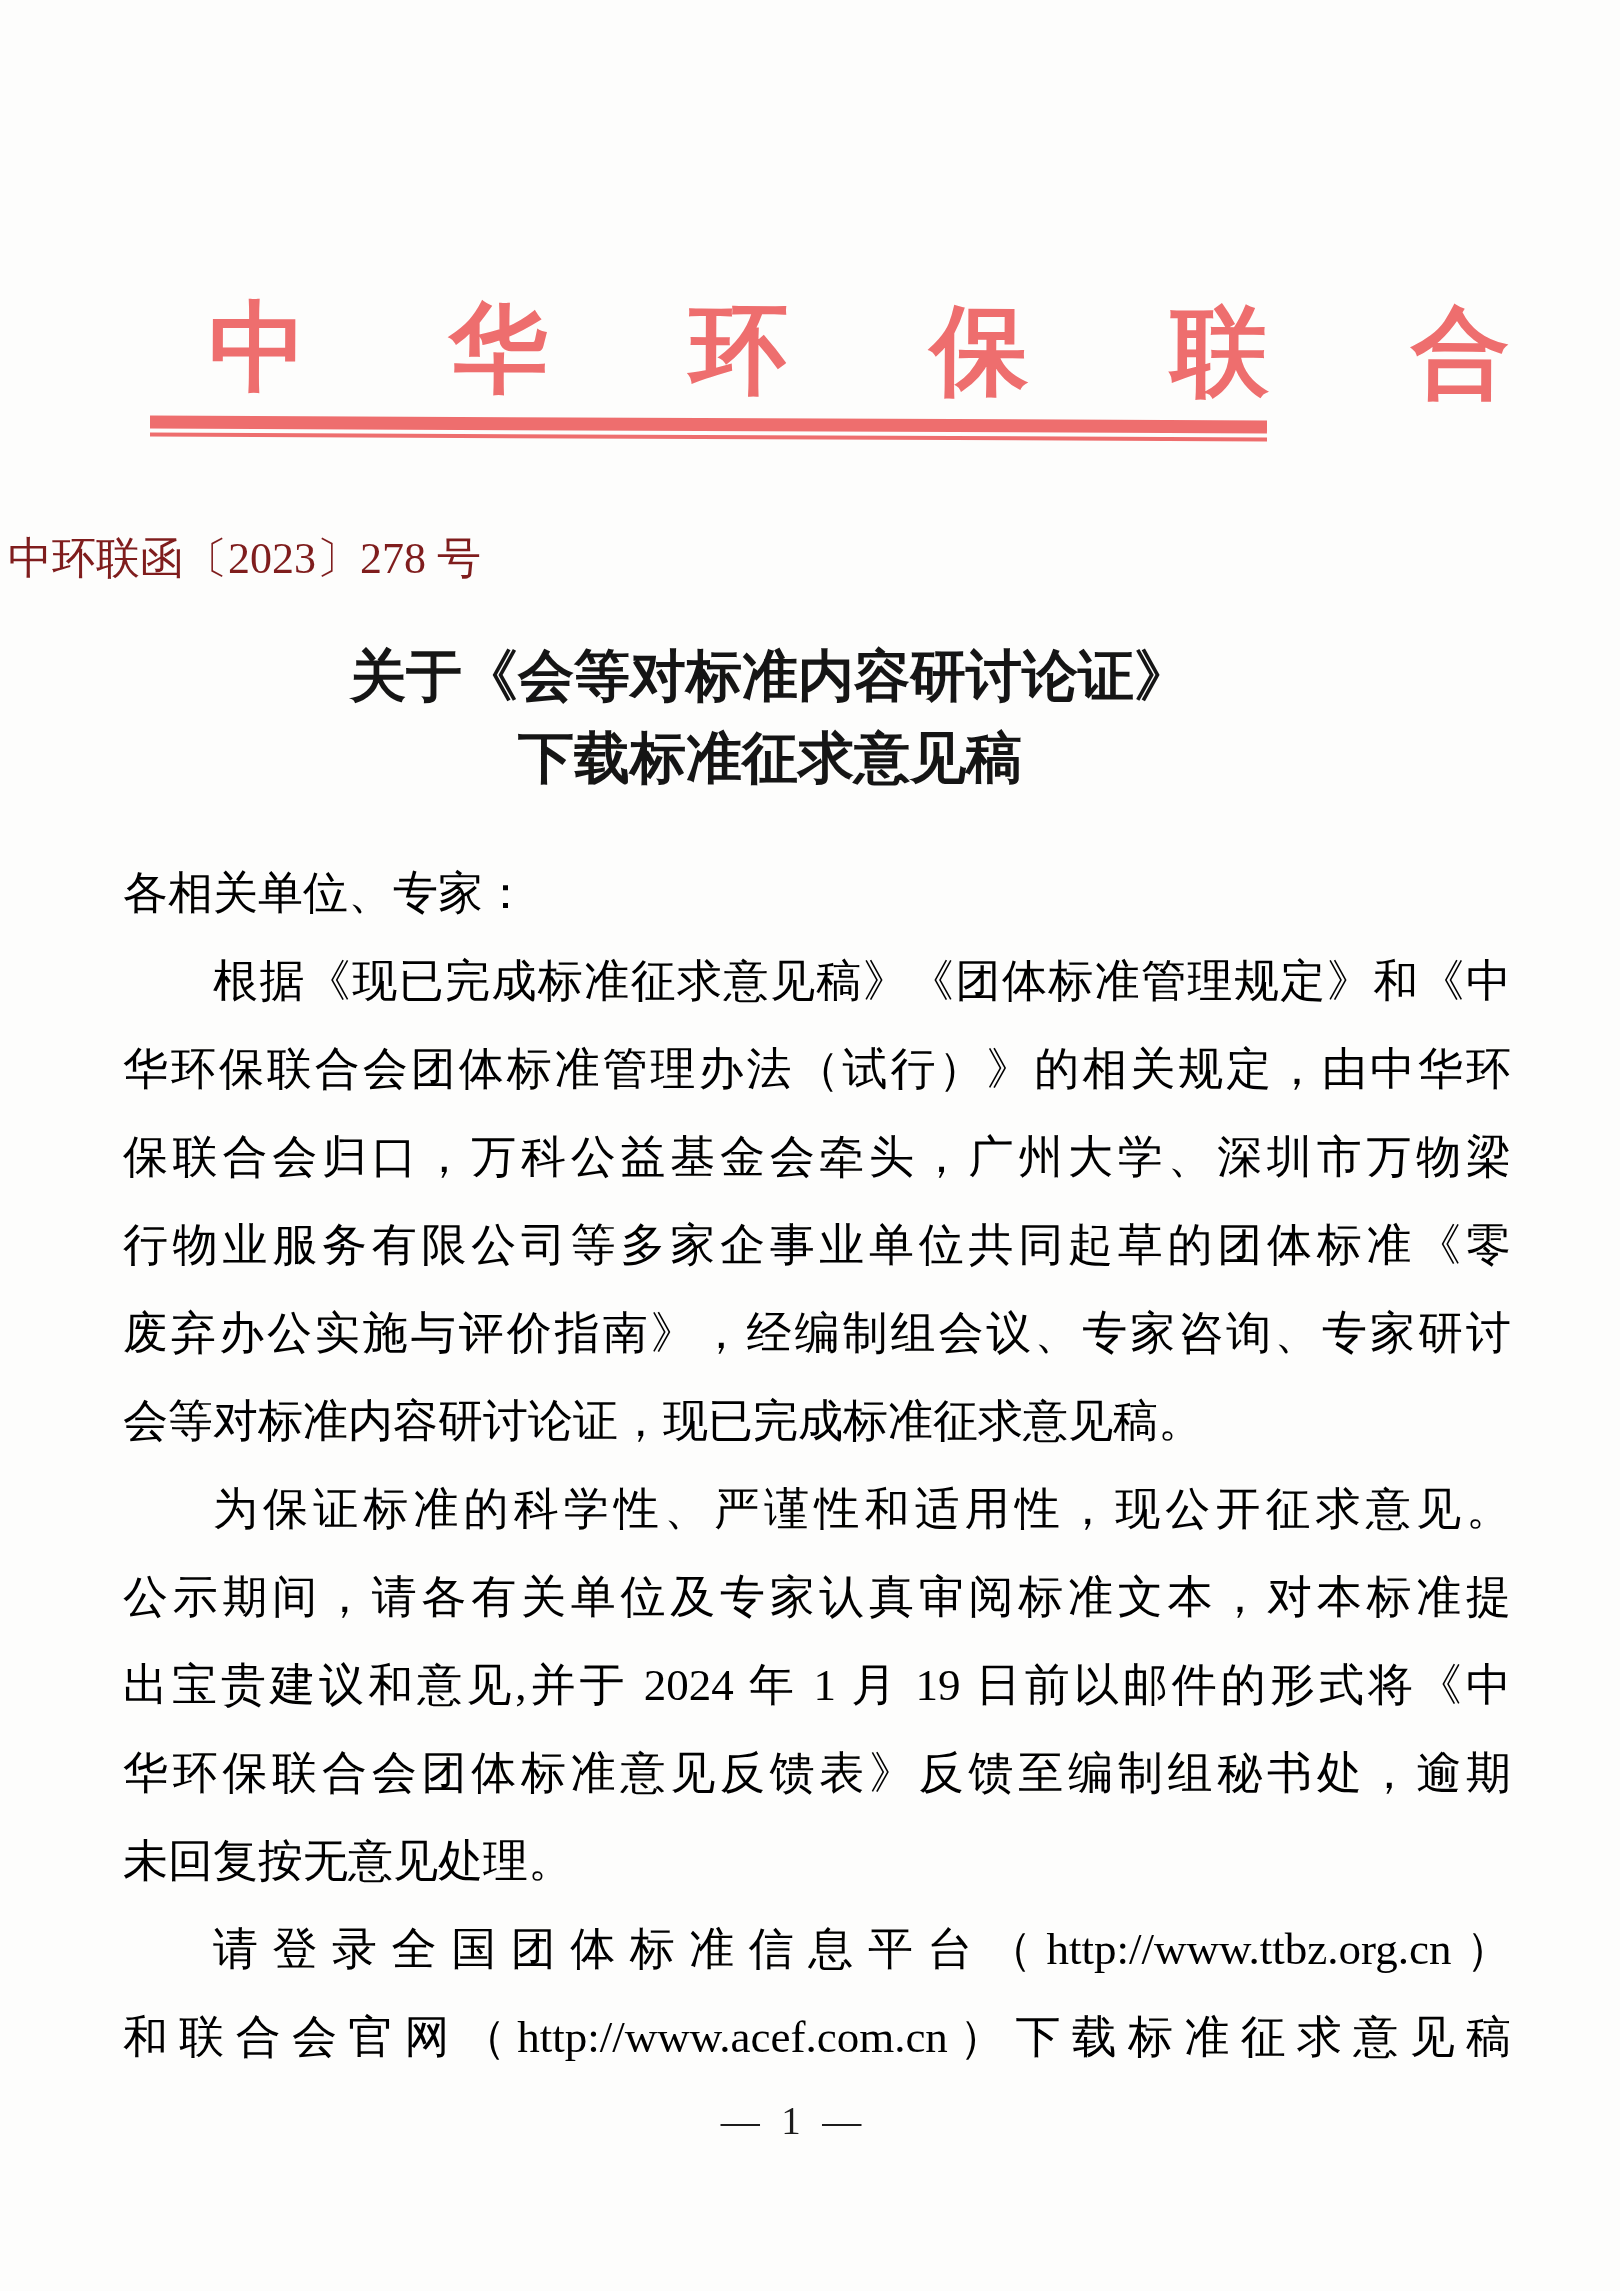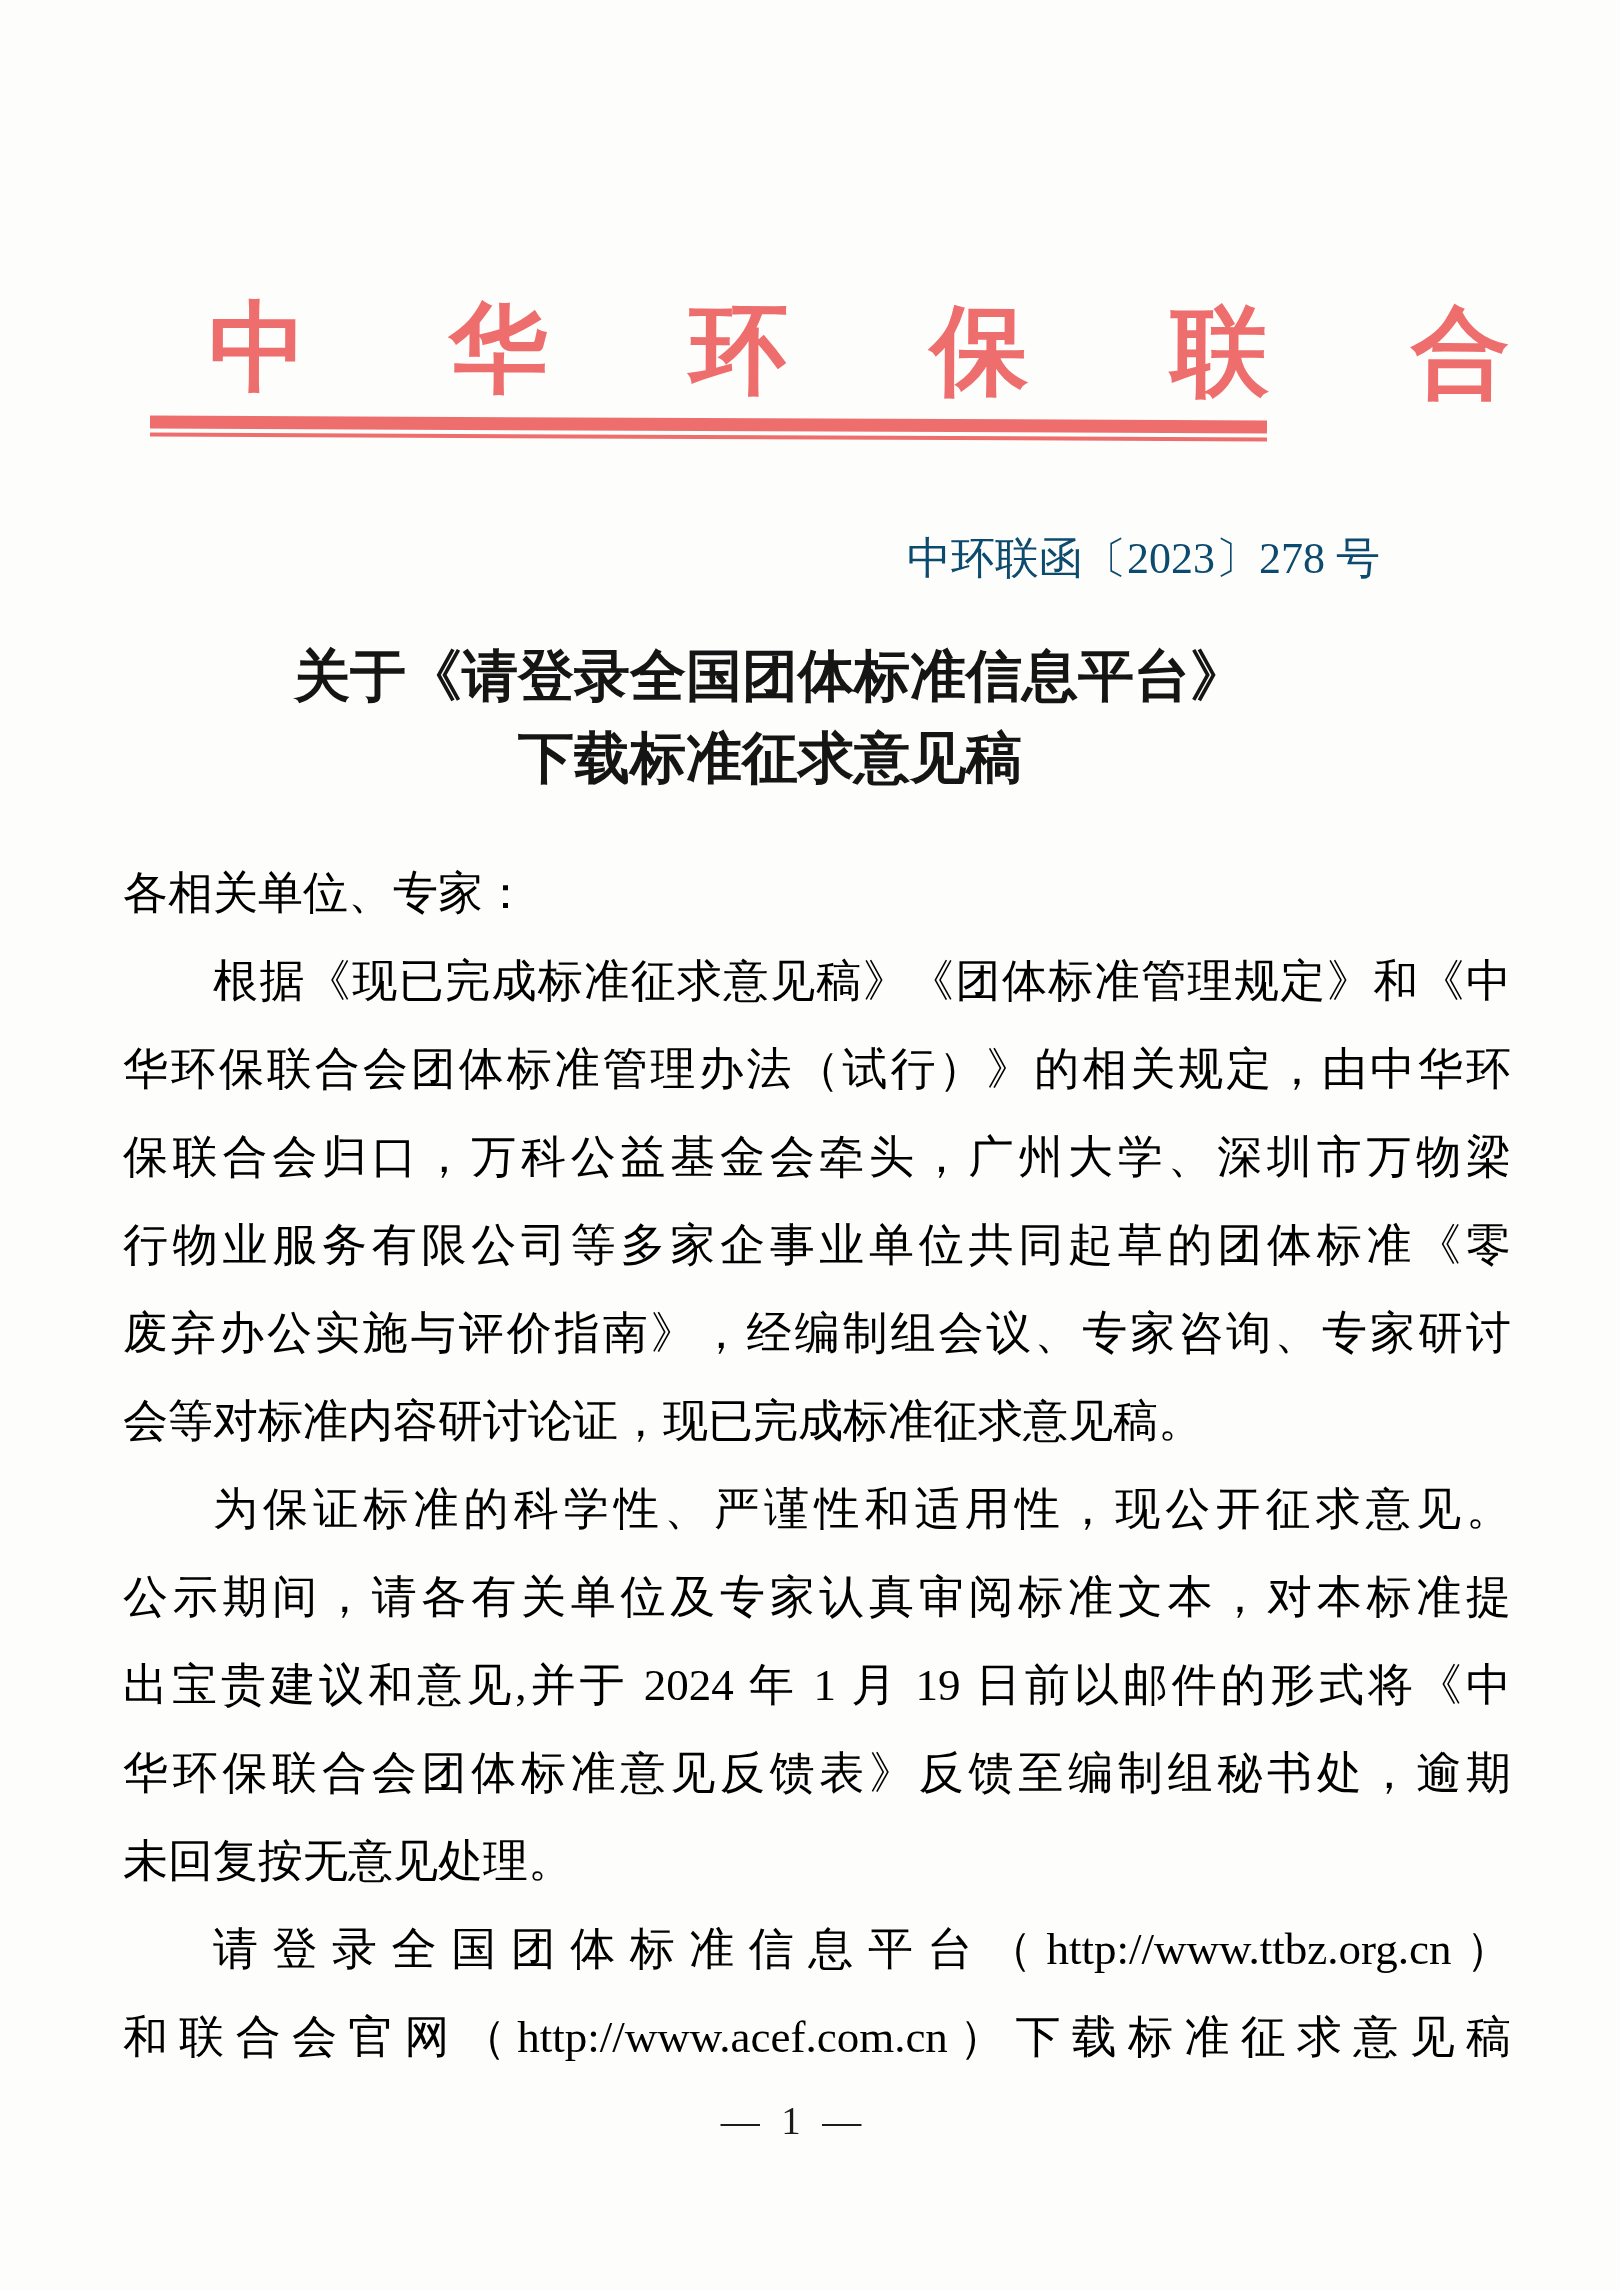--- a/index.html
+++ b/index.html
@@ -49,27 +49,26 @@
     left: 150px;
     top: 435px;
     width: 1117px;
     height: 3.9px;
     background: #ee6e6e;
     transform: rotate(0.25deg);
   }
   
   .doc-number {
     position: absolute;
-    left: 0;
+    left: 8px;
     top: 529px;
     width: 1380px;
-    text-align: right;
     font-size: 44px;
     line-height: 59px;
-    color: #0c4a6e;
+    color: #7f1d1d;
     white-space: nowrap;
   }
   
   .doc-title {
     position: absolute;
     left: 123px;
     top: 635px;
     width: 1294px;
     text-align: center;
     font-weight: bold;
@@ -119,21 +118,21 @@
 
   <div class="letterhead">
     <div class="org-name">中 华 环 保 联 合 会</div>
   </div>
   <div class="rule-thick"></div>
   <div class="rule-thin"></div>
 
   <div class="doc-number">中环联函〔2023〕278 号</div>
 
   <div class="doc-title">
-    <div>关于《请登录全国团体标准信息平台》</div>
+    <div>关于《会等对标准内容研讨论证》</div>
     <div>下载标准征求意见稿</div>
   </div>
 
   <div class="body-block">
     <div class="body-line">各相关单位、专家：</div>
     <div>
         <div class="body-line full indent">根据《现已完成标准征求意见稿》《团体标准管理规定》和《中</div>
         <div class="body-line full">华环保联合会团体标准管理办法（试行）》的相关规定，由中华环</div>
         <div class="body-line full">保联合会归口，万科公益基金会牵头，广州大学、深圳市万物梁</div>
         <div class="body-line full">行物业服务有限公司等多家企事业单位共同起草的团体标准《零</div>

